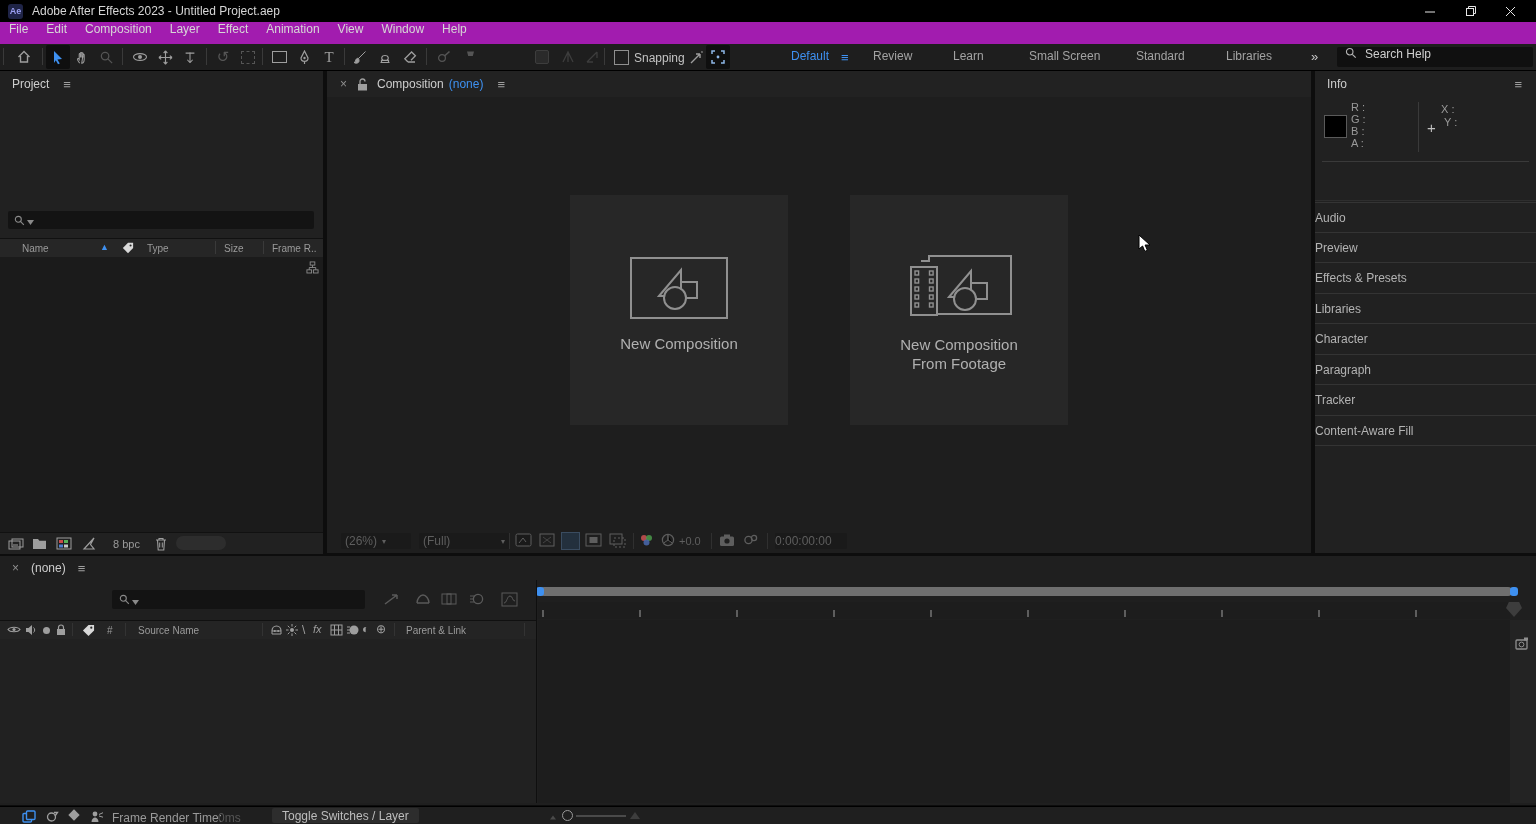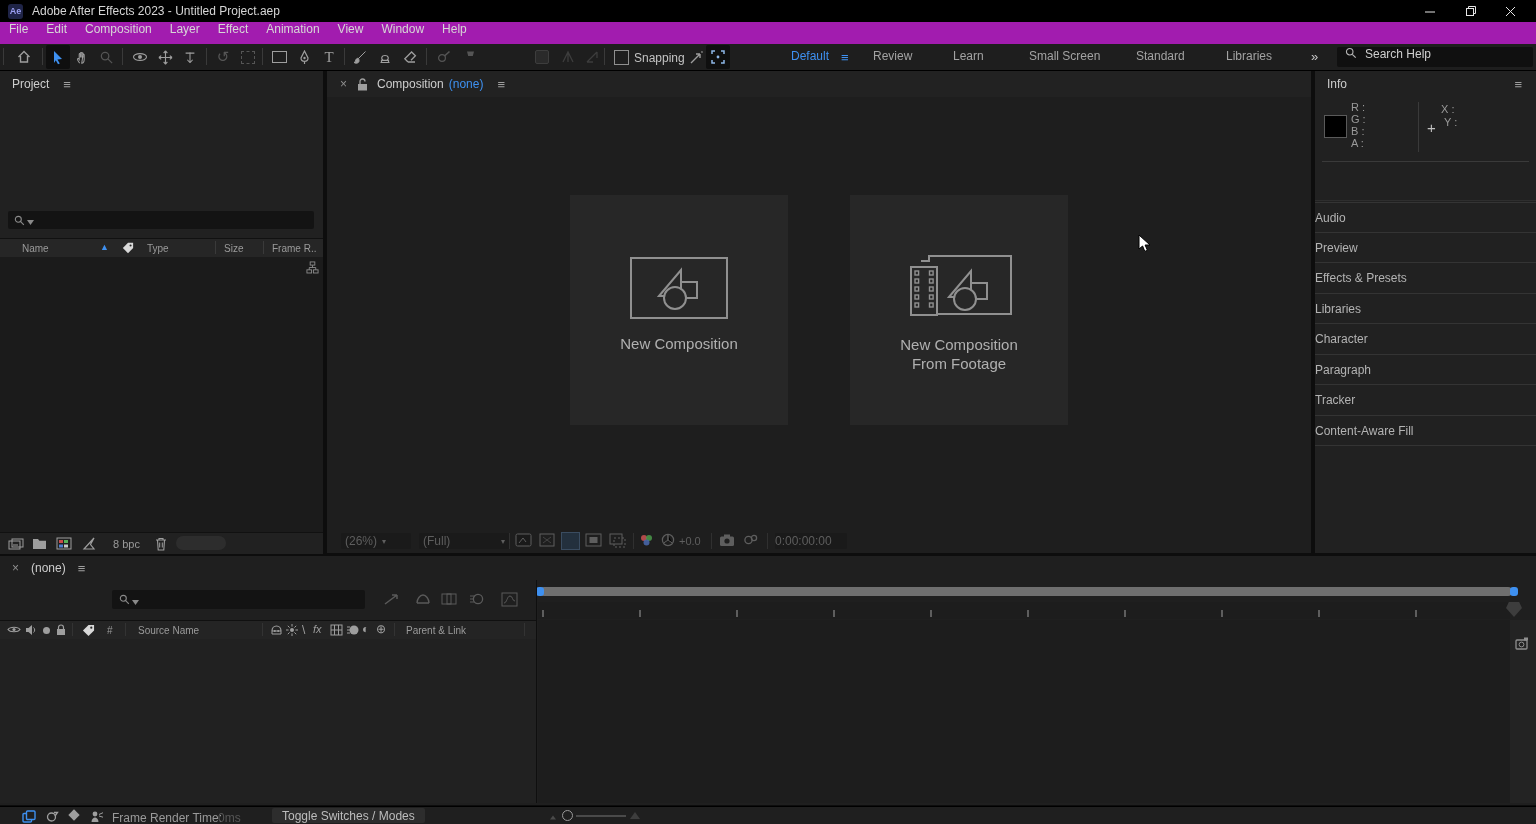--- a/index.html
+++ b/index.html
@@ -578,21 +578,21 @@
       <div class="diamond"></div>
     </div>
   <svg class="abs" style="left:90px;top:3px" width="14" height="13" viewBox="0 0 14 13">
     <circle cx="5" cy="4" r="2.4" fill="#9e9e9e"></circle>
       <path d="M1.5 12c0-3 2-4.6 3.5-4.6S8.5 9 8.5 12z" fill="#9e9e9e"></path>
       <path d="M9 4.5l4-1.8M9 6l4 1.2" stroke="#9e9e9e"></path>
   </svg>
   <span class="abs" style="left:112px;top:4px;color:#9a9a9a">Frame Render Time:</span>
   <span class="abs" style="left:218px;top:4px;color:#565656">0ms</span>
   <div class="abs row" style="left:272px;top:1px;height:15px;background:#2d2d2d;border-radius:2px;padding:0 10px">
-    <span style="color:#bdbdbd">Toggle Switches / Modes</span>
+    <span style="color:#bdbdbd">Toggle Switches / Layer</span>
   </div>
 
   <div class="abs" style="left:548px;top:7px">
       <div class="tri-up" style="transform:scale(.6)"></div>
     </div>
   <div class="abs knob" style="left:562px;top:3px"></div>
   <div class="abs" style="left:576px;top:8px;width:50px;height:2px;background:#4a4a4a"></div>
   <div class="abs" style="left:630px;top:5px">
       <div class="tri-up" style="border-bottom-color:#3d3d3d"></div>
     </div>

